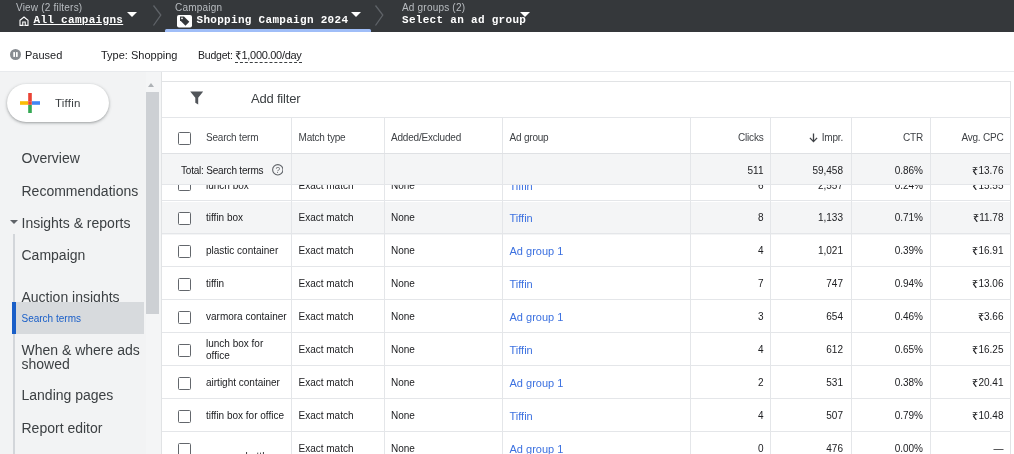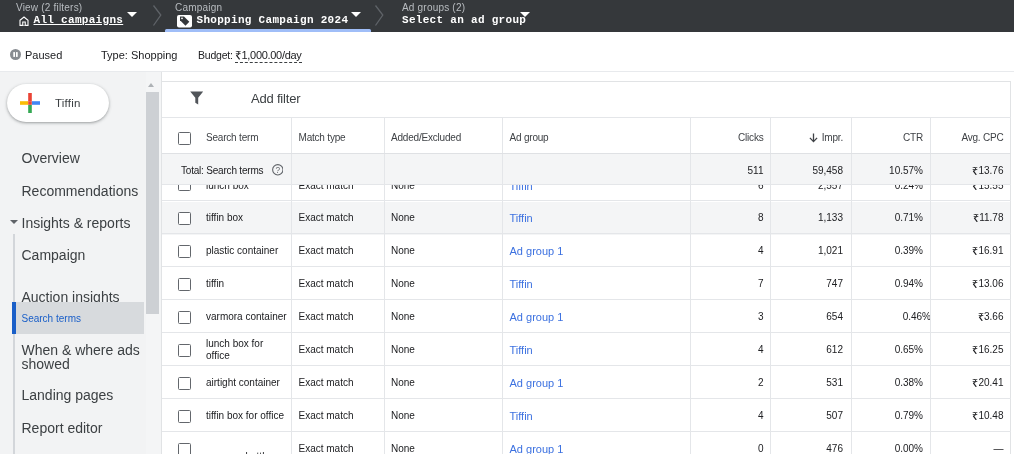--- a/index.html
+++ b/index.html
@@ -136,21 +136,21 @@
   <span class="hdr num" style="right:6.5px;top:50px;">Avg. CPC</span>
 
   <div class="abs" style="left:0;top:72px;width:848px;height:31px;background:#f4f5f6;"></div>
   <span class="cell" style="left:19px;top:83px;letter-spacing:-0.2px;">Total: Search terms</span>
   <svg class="abs" style="left:109.5px;top:82px;" width="11.6" height="11.6" viewBox="0 0 12 12" fill="none">
       <circle cx="6" cy="6" r="5.35" stroke="#5f6368" stroke-width="1.1"></circle>
       <text x="6" y="8.9" font-size="8.5" fill="#5f6368" text-anchor="middle" font-family="Liberation Sans">?</text>
     </svg>
   <span class="cell num" style="right:246.5px;top:83px;">511</span>
   <span class="cell num" style="right:167px;top:83px;">59,458</span>
-  <span class="cell num" style="right:87px;top:83px;">10.57%</span>
+  <span class="cell num" style="right:87px;top:83px;">0.86%</span>
   <span class="cell num" style="right:6.5px;top:83px;"><svg style="display:inline-block;vertical-align:-0.5px;margin-right:0.5px;" width="6" height="8" viewBox="0 0 53 92">
         <g stroke="#202124" fill="none">
           <path d="M0 4 H53" stroke-width="9"></path>
           <path d="M0 29 H53" stroke-width="9"></path>
           <path d="M18 3 Q37 10 35 27 Q33 44 8 47" stroke-width="11"></path>
           <path d="M7 45 L41 90" stroke-width="14"></path>
         </g>
       </svg>13.76</span>
 
   <div class="abs" style="left:0;top:103px;width:848px;height:16.5px;overflow:hidden;">
@@ -228,21 +228,21 @@
         </svg>13.06</span>
     </div>
     <div class="abs" style="left: 0px; top: 218.5px; width: 848px; height: 33px;">
       <div class="checkbox" style="top:10px;"></div>
       <span class="cell" style="left:44px;top:10.5px;line-height:12.5px;">varmora container</span>
       <span class="cell" style="left:136.5px;top:10.5px;">Exact match</span>
       <span class="cell" style="left:229px;top:10.5px;">None</span>
       <span class="cell link" style="left:347.5px;top:10px;">Ad group 1</span>
       <span class="cell num" style="right:246.5px;top:10.5px;">3</span>
       <span class="cell num" style="right:167px;top:10.5px;">654</span>
-      <span class="cell num" style="right:79px;top:10.5px;">0.46%</span>
+      <span class="cell num" style="right:87px;top:10.5px;">0.46%</span>
       <span class="cell num" style="right:6.5px;top:10.5px;"><svg style="display:inline-block;vertical-align:-0.5px;margin-right:0.5px;" width="6" height="8" viewBox="0 0 53 92">
           <g stroke="#202124" fill="none">
             <path d="M0 4 H53" stroke-width="9"></path>
             <path d="M0 29 H53" stroke-width="9"></path>
             <path d="M18 3 Q37 10 35 27 Q33 44 8 47" stroke-width="11"></path>
             <path d="M7 45 L41 90" stroke-width="14"></path>
           </g>
         </svg>3.66</span>
     </div>
     <div class="abs" style="left: 0px; top: 251.5px; width: 848px; height: 33px;">

